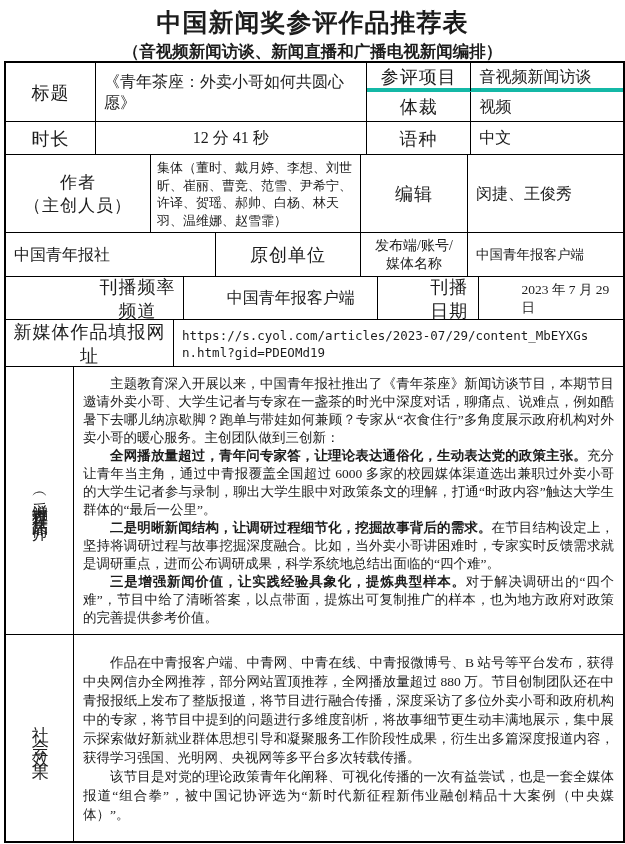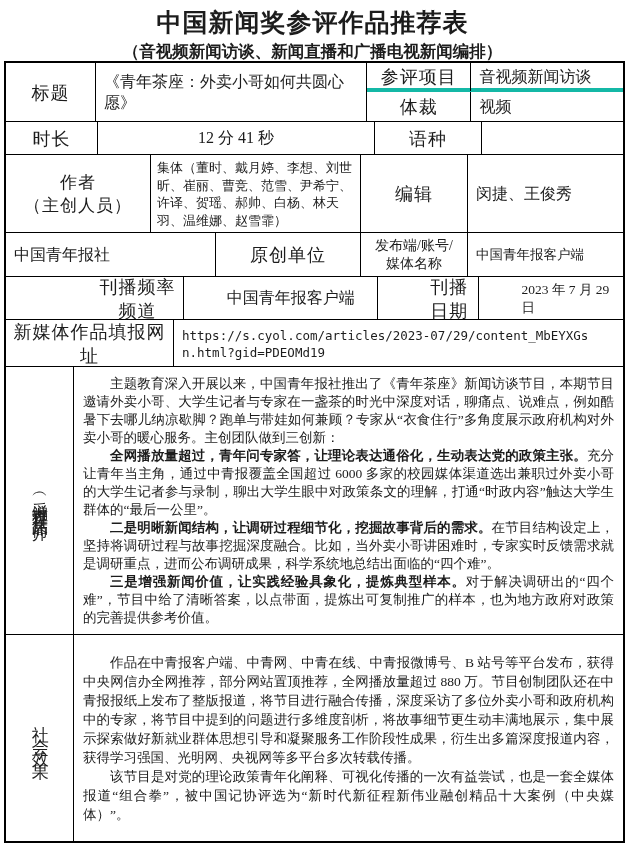--- a/index.html
+++ b/index.html
@@ -82,20 +82,21 @@
         <div class="cell lbl w107 h30">体裁</div>
         <div class="cell val w155 h30 last">视频</div>
       </div>
     </div>
   </div>
 
   <div class="row h33">
     <div class="cell lbl w78 h33">时长</div>
     <div class="cell val center w277 h33">12 分 41 秒</div>
     <div class="cell lbl w107 h33">语种</div>
+    <div class="cell val w155 h33 last">中文</div>
   </div>
 
   <div class="row h78">
     <div class="cell lbl w145 h78" style="font-size:17px;">
       <span style="display: block;">作者</span>
       <span style="display: block;">（主创人员）</span>
     </div>
     <div class="cell val names w210 h78">集体（董时、戴月婷、李想、刘世昕、崔丽、曹竞、范雪、尹希宁、许译、贺瑶、郝帅、白杨、林天羽、温维娜、赵雪霏）</div>
     <div class="cell lbl w107 h78">编辑</div>
     <div class="cell val w155 h78 last">闵捷、王俊秀</div>

